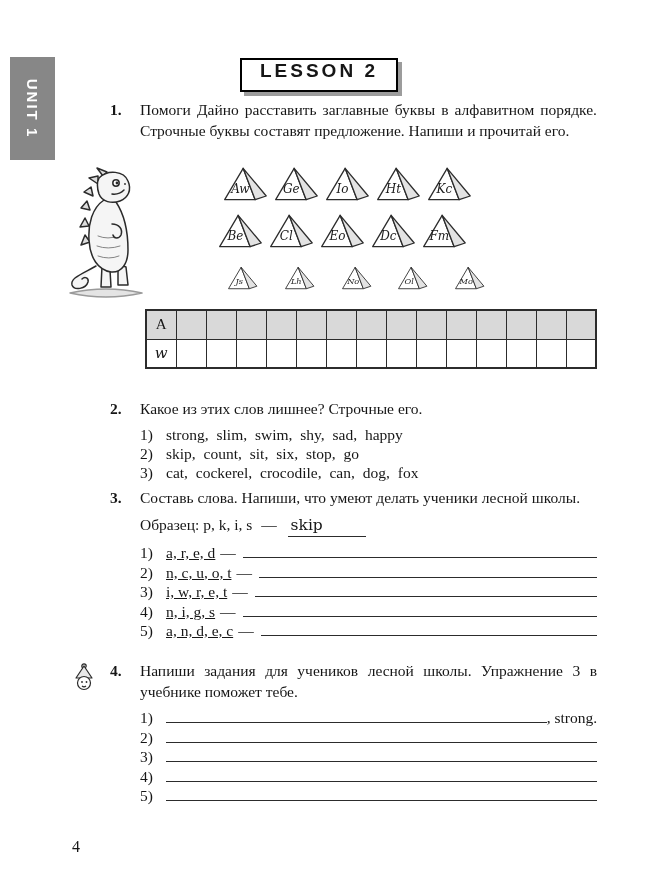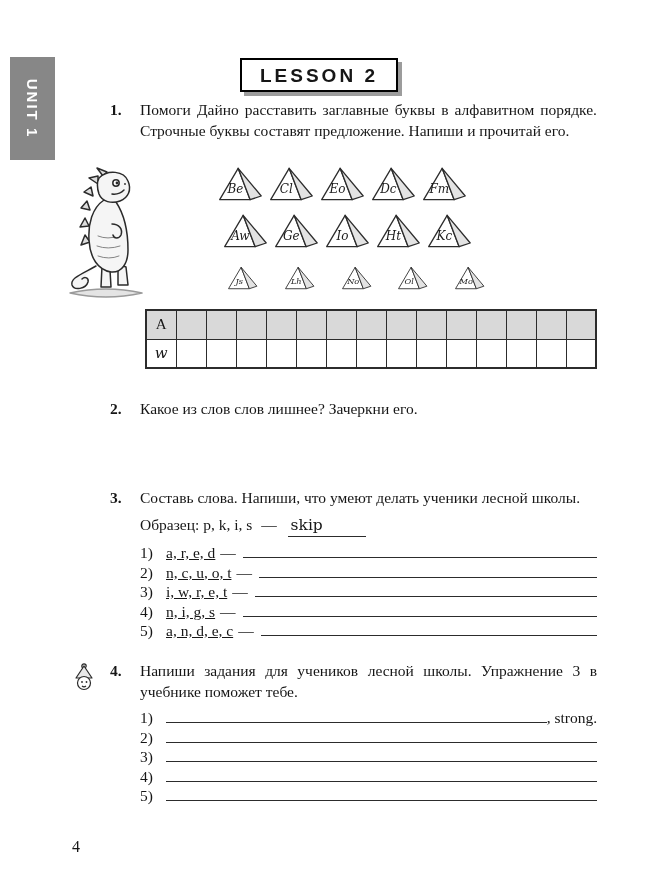--- a/index.html
+++ b/index.html
@@ -19,21 +19,21 @@
     transform:rotate(90deg); white-space:nowrap; color:#ffffff;
     font-family:"Liberation Sans", sans-serif; font-weight:bold;
     font-size:15px; letter-spacing:2px;
   }
 
   
   .lesson-box {
     position:absolute; left:240px; top:58px; width:158px; height:34px;
     background:#ffffff; border:2px solid #000;
     box-shadow:4px 4px 0 #9c9c9c;
-    display:flex; align-items:center; justify-content:center;
+    display:flex; align-items:flex-start; justify-content:center;
     font-family:"Liberation Sans", sans-serif; font-weight:bold;
     font-size:19px; letter-spacing:3px;
   }
 
   
   .ex-head { display:flex; align-items:flex-start; }
   .ex-num { width:30px; flex-shrink:0; font-weight:bold; }
   .ex-text { flex:1; text-align:justify; }
 
   .abs { position:absolute; }
@@ -126,20 +126,47 @@
         <path d="M41,12 C50,3 66,5 70,15 C74,24 70,32 62,35 C54,38 44,36 41,28 C39,22 39,16 41,12 Z"></path>
         <path d="M66,24 Q61,29 54,28" fill="none"></path>
         <circle cx="67" cy="18" r="0.9" fill="#2b2b2b" stroke="none"></circle>
         <circle cx="58" cy="17" r="3.2" fill="#ffffff"></circle>
         <circle cx="59" cy="17" r="1.4" fill="#2b2b2b" stroke="none"></circle>
       </g>
     </svg>
   </div>
 
   <div class="abs" id="pyramid-grid">
+      <div class="pyr-row pyr-row-1">
+        <svg class="pyr" width="48" height="38" viewBox="0 0 52 40">
+          <polygon class="pf" points="24,3 4,37 37,37"></polygon>
+          <polygon class="ps" points="24,3 37,37 49,33"></polygon>
+          <text class="ptx" x="21" y="30">Aw</text>
+        </svg>
+        <svg class="pyr" width="48" height="38" viewBox="0 0 52 40">
+          <polygon class="pf" points="24,3 4,37 37,37"></polygon>
+          <polygon class="ps" points="24,3 37,37 49,33"></polygon>
+          <text class="ptx" x="21" y="30">Ge</text>
+        </svg>
+        <svg class="pyr" width="48" height="38" viewBox="0 0 52 40">
+          <polygon class="pf" points="24,3 4,37 37,37"></polygon>
+          <polygon class="ps" points="24,3 37,37 49,33"></polygon>
+          <text class="ptx" x="21" y="30">Io</text>
+        </svg>
+        <svg class="pyr" width="48" height="38" viewBox="0 0 52 40">
+          <polygon class="pf" points="24,3 4,37 37,37"></polygon>
+          <polygon class="ps" points="24,3 37,37 49,33"></polygon>
+          <text class="ptx" x="21" y="30">Ht</text>
+        </svg>
+        <svg class="pyr" width="48" height="38" viewBox="0 0 52 40">
+          <polygon class="pf" points="24,3 4,37 37,37"></polygon>
+          <polygon class="ps" points="24,3 37,37 49,33"></polygon>
+          <text class="ptx" x="21" y="30">Kc</text>
+        </svg>
+      </div>
       <div class="pyr-row pyr-row-0">
         <svg class="pyr" width="48" height="38" viewBox="0 0 52 40">
           <polygon class="pf" points="24,3 4,37 37,37"></polygon>
           <polygon class="ps" points="24,3 37,37 49,33"></polygon>
           <text class="ptx" x="21" y="30">Be</text>
         </svg>
         <svg class="pyr" width="48" height="38" viewBox="0 0 52 40">
           <polygon class="pf" points="24,3 4,37 37,37"></polygon>
           <polygon class="ps" points="24,3 37,37 49,33"></polygon>
           <text class="ptx" x="21" y="30">Cl</text>
@@ -151,47 +178,20 @@
         </svg>
         <svg class="pyr" width="48" height="38" viewBox="0 0 52 40">
           <polygon class="pf" points="24,3 4,37 37,37"></polygon>
           <polygon class="ps" points="24,3 37,37 49,33"></polygon>
           <text class="ptx" x="21" y="30">Dc</text>
         </svg>
         <svg class="pyr" width="48" height="38" viewBox="0 0 52 40">
           <polygon class="pf" points="24,3 4,37 37,37"></polygon>
           <polygon class="ps" points="24,3 37,37 49,33"></polygon>
           <text class="ptx" x="21" y="30">Fm</text>
-        </svg>
-      </div>
-      <div class="pyr-row pyr-row-1">
-        <svg class="pyr" width="48" height="38" viewBox="0 0 52 40">
-          <polygon class="pf" points="24,3 4,37 37,37"></polygon>
-          <polygon class="ps" points="24,3 37,37 49,33"></polygon>
-          <text class="ptx" x="21" y="30">Aw</text>
-        </svg>
-        <svg class="pyr" width="48" height="38" viewBox="0 0 52 40">
-          <polygon class="pf" points="24,3 4,37 37,37"></polygon>
-          <polygon class="ps" points="24,3 37,37 49,33"></polygon>
-          <text class="ptx" x="21" y="30">Ge</text>
-        </svg>
-        <svg class="pyr" width="48" height="38" viewBox="0 0 52 40">
-          <polygon class="pf" points="24,3 4,37 37,37"></polygon>
-          <polygon class="ps" points="24,3 37,37 49,33"></polygon>
-          <text class="ptx" x="21" y="30">Io</text>
-        </svg>
-        <svg class="pyr" width="48" height="38" viewBox="0 0 52 40">
-          <polygon class="pf" points="24,3 4,37 37,37"></polygon>
-          <polygon class="ps" points="24,3 37,37 49,33"></polygon>
-          <text class="ptx" x="21" y="30">Ht</text>
-        </svg>
-        <svg class="pyr" width="48" height="38" viewBox="0 0 52 40">
-          <polygon class="pf" points="24,3 4,37 37,37"></polygon>
-          <polygon class="ps" points="24,3 37,37 49,33"></polygon>
-          <text class="ptx" x="21" y="30">Kc</text>
         </svg>
       </div>
       <div class="pyr-row pyr-row-2">
         <svg class="pyr" width="48" height="38" viewBox="0 0 52 40">
           <polygon class="pf" points="24,3 4,37 37,37"></polygon>
           <polygon class="ps" points="24,3 37,37 49,33"></polygon>
           <text class="ptx" x="21" y="30">Js</text>
         </svg>
         <svg class="pyr" width="48" height="38" viewBox="0 0 52 40">
           <polygon class="pf" points="24,3 4,37 37,37"></polygon>
@@ -253,21 +253,32 @@
             <td></td>
             <td></td>
           </tr>
         </tbody>
       </table>
   </div>
 
   <div class="abs" id="ex2">
     <div class="ex-head">
       <span class="ex-num">2.</span>
-      <span class="ex-text">Какое из слов слов лишнее? Зачеркни его.</span>
+      <span class="ex-text">Какое из этих слов лишнее? Строчные его.</span>
+    </div>
+    <div class="item-block">
+      <div class="word-line">
+        <span class="inum">1)</span><span class="words">strong, slim, swim, shy, sad, happy</span>
+      </div>
+      <div class="word-line">
+        <span class="inum">2)</span><span class="words">skip, count, sit, six, stop, go</span>
+      </div>
+      <div class="word-line">
+        <span class="inum">3)</span><span class="words">cat, cockerel, crocodile, can, dog, fox</span>
+      </div>
     </div>
   </div>
 
   <div class="abs" id="ex3">
     <div class="ex-head">
       <span class="ex-num">3.</span>
       <span class="ex-text">Составь слова. Напиши, что умеют делать ученики лесной школы.</span>
     </div>
     <div class="sample-line">
       <span class="bold">Образец:</span>

